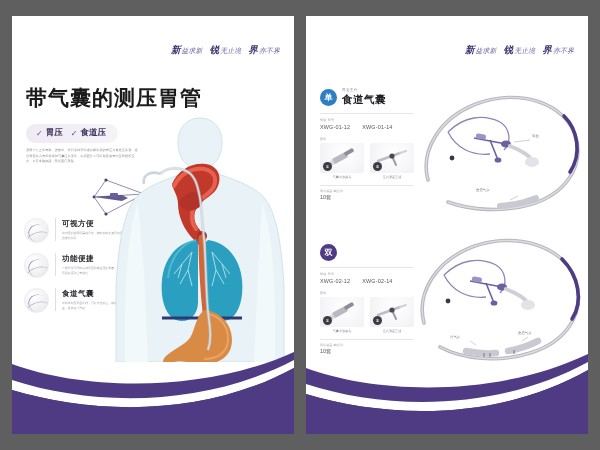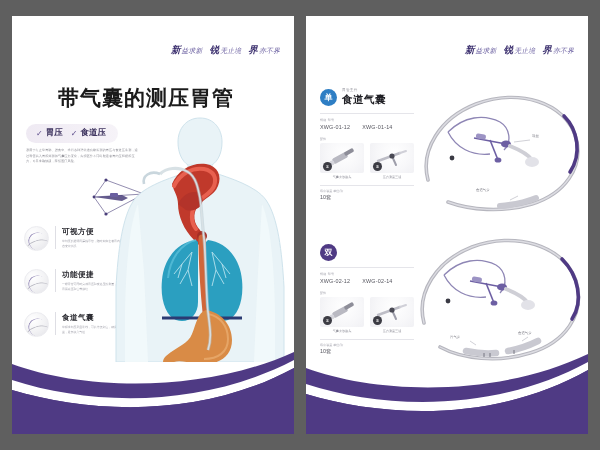--- a/index.html
+++ b/index.html
@@ -48,21 +48,20 @@
 
   
   .title {
     position: absolute;
     left: 14px; top: 68px;
     font-size: 21px;
     font-weight: bold;
     color: #1b1b1b;
     letter-spacing: 1px;
     white-space: nowrap;
-    margin-left: 32px;
   }
   .badges {
     position: absolute;
     left: 14px; top: 108px;
     display: flex; align-items: center;
     gap: 8px;
     background: linear-gradient(90deg,#efeaf3,#f6f3f8);
     border-radius: 12px;
     padding: 3px 12px 4px 10px;
   }
@@ -87,24 +86,24 @@
   
   .device-art {
     position: absolute;
     left: 24px; top: 158px;
     width: 110px; height: 48px;
   }
 
   
   .features {
     position: absolute;
-    left: 12px; top: 210px;
+    left: 12px; top: 202px;
     width: 104px;
     display: flex; flex-direction: column;
-    gap: 18px;
+    gap: 10px;
     align-items: flex-end;
   }
   .feature { display: flex; align-items: flex-start; gap: 6px; }
   .feature-thumb {
     flex: 0 0 auto;
     width: 25px; height: 25px; border-radius: 50%;
     background: radial-gradient(circle at 35% 30%, #ffffff 0%, #f2f2f4 55%, #e3e3e8 100%);
     position: relative; overflow: hidden;
     border: .5px solid #ececf0;
   }

